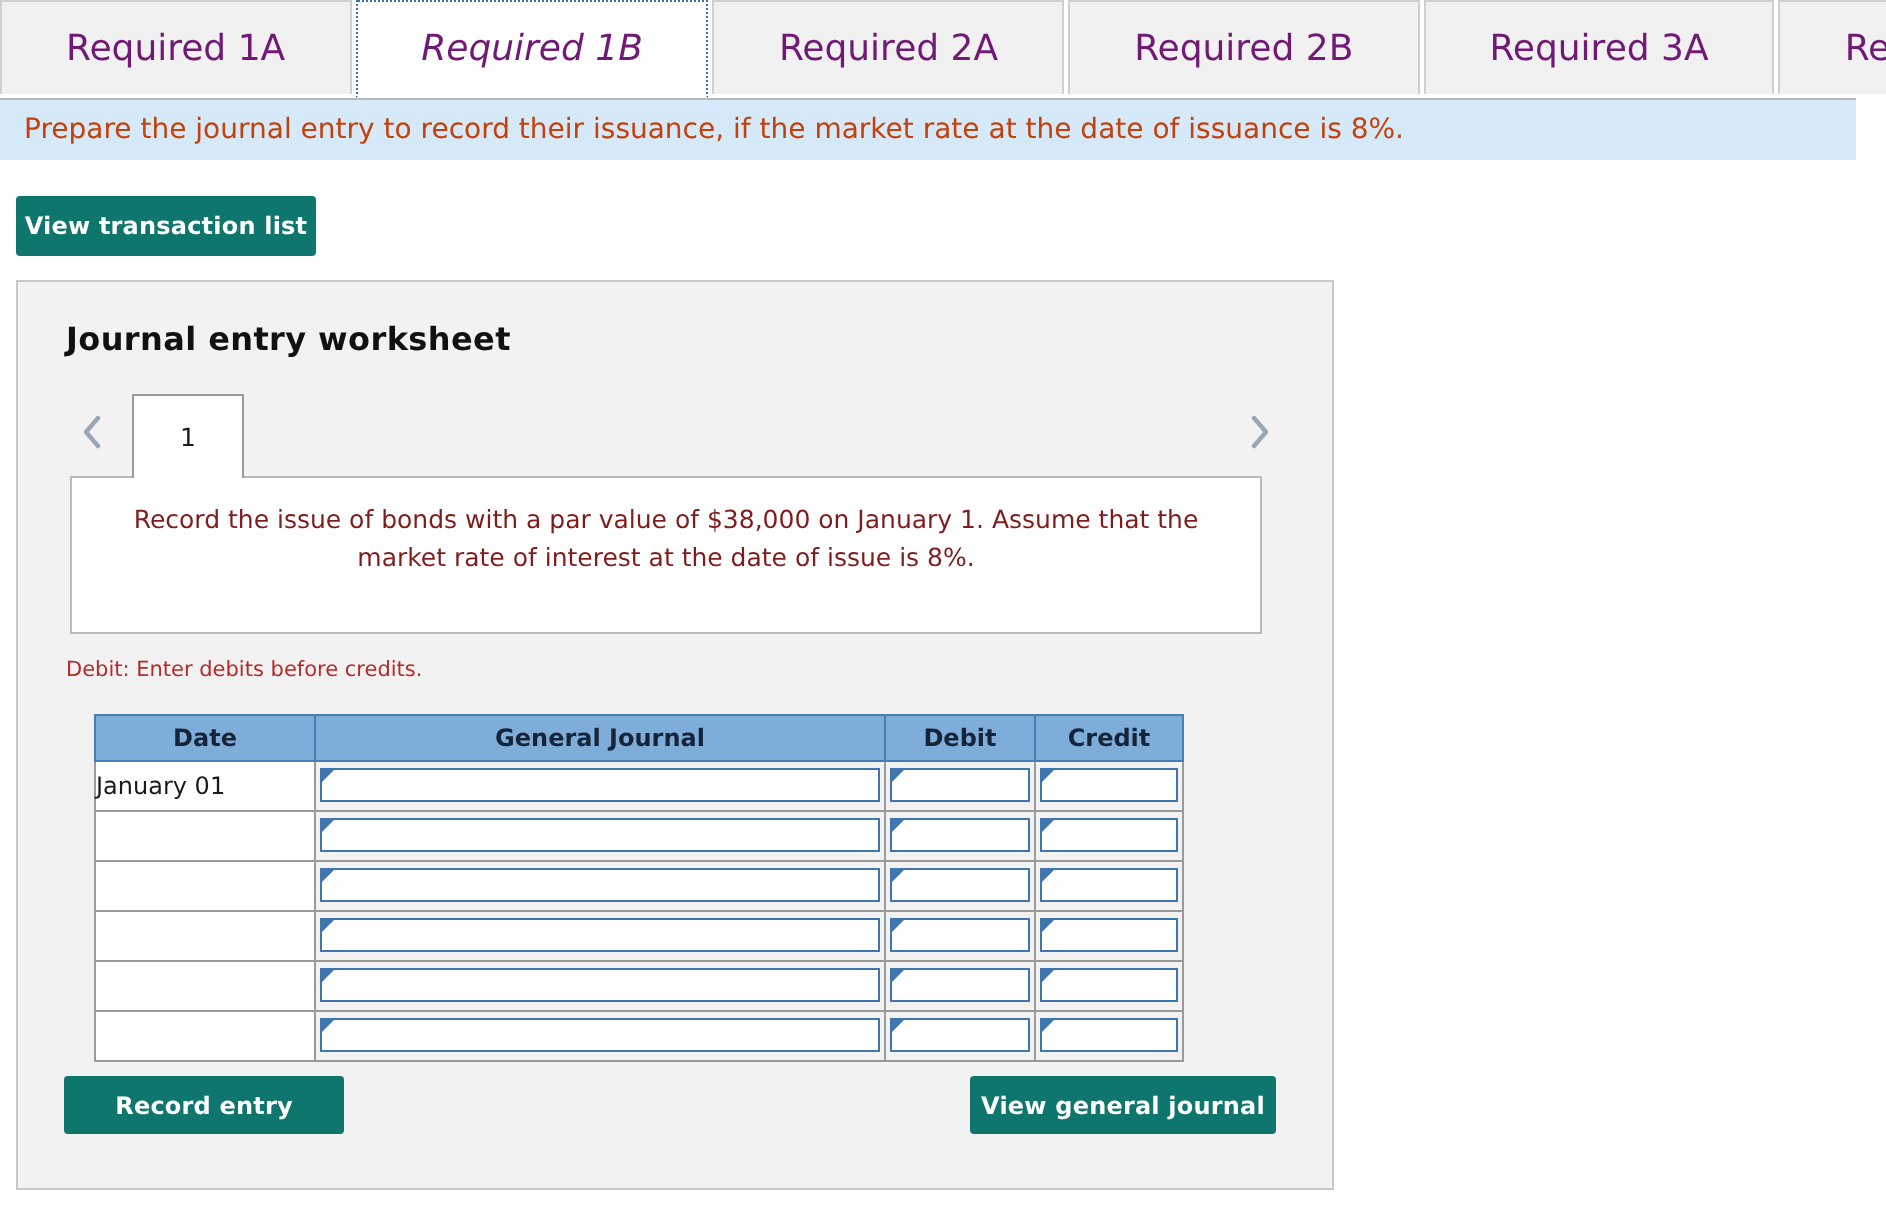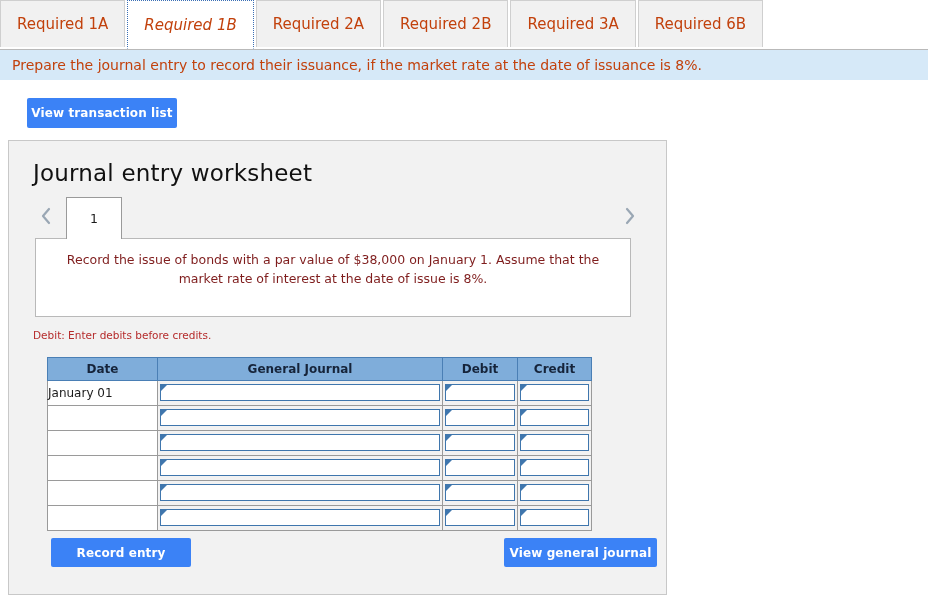--- a/index.html
+++ b/index.html
@@ -34,23 +34,23 @@
   .tab {
     height: 47px;
     box-sizing: border-box;
     background: #f1f1f1;
     border: 1px solid #cfcfcf;
     border-bottom: none;
     margin-right: 2px;
     display: flex;
     align-items: center;
     justify-content: center;
-    padding: 0 16px;
-    font-size: 15px;
-    color: #c2410c;
+    padding: 0 32px;
+    font-size: 18px;
+    color: #701a75;
     white-space: nowrap;
     cursor: pointer;
   }
   .tab.active {
     background: #ffffff;
     border: 1px dotted #3a6fb5;
     border-bottom: 1px solid #ffffff;
     height: 49px;
     position: relative;
     z-index: 3;
@@ -69,33 +69,32 @@
     box-sizing: border-box;
     display: flex;
     align-items: center;
     padding-left: 12px;
     font-size: 14px;
     color: #c2410c;
   }
 
   
   .btn {
-    background: #3b82f6;
+    background: #0f766e;
     color: #ffffff;
     font-weight: bold;
     font-size: 12px;
     border: none;
     border-radius: 2px;
     display: flex;
     align-items: center;
     justify-content: center;
     cursor: pointer;
     font-family: "DejaVu Sans", "Liberation Sans", sans-serif;
     letter-spacing: 0.1px;
-    margin-left: 19px;
   }
   .btn-transaction {
     position: absolute;
     left: 8px;
     top: 98px;
     width: 150px;
     height: 30px;
   }
 
   
@@ -106,22 +105,22 @@
     width: 659px;
     height: 455px;
     box-sizing: border-box;
     background: #f2f2f2;
     border: 1px solid #c8c8c8;
   }
   .panel-title {
     position: absolute;
     left: 24px;
     top: 19px;
-    font-size: 23px;
-    font-weight: normal;
+    font-size: 16px;
+    font-weight: bold;
     color: #111111;
     letter-spacing: 0.2px;
   }
 
   
   .pagenav {
     position: absolute;
     left: 22px;
     top: 56px;
     width: 614px;

